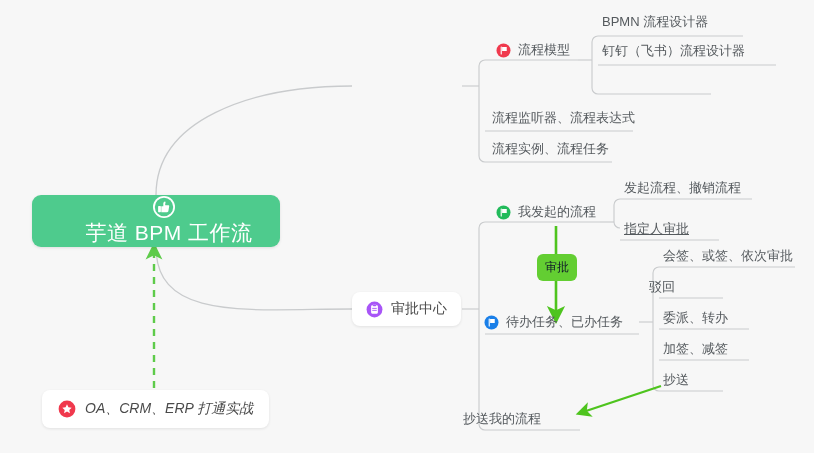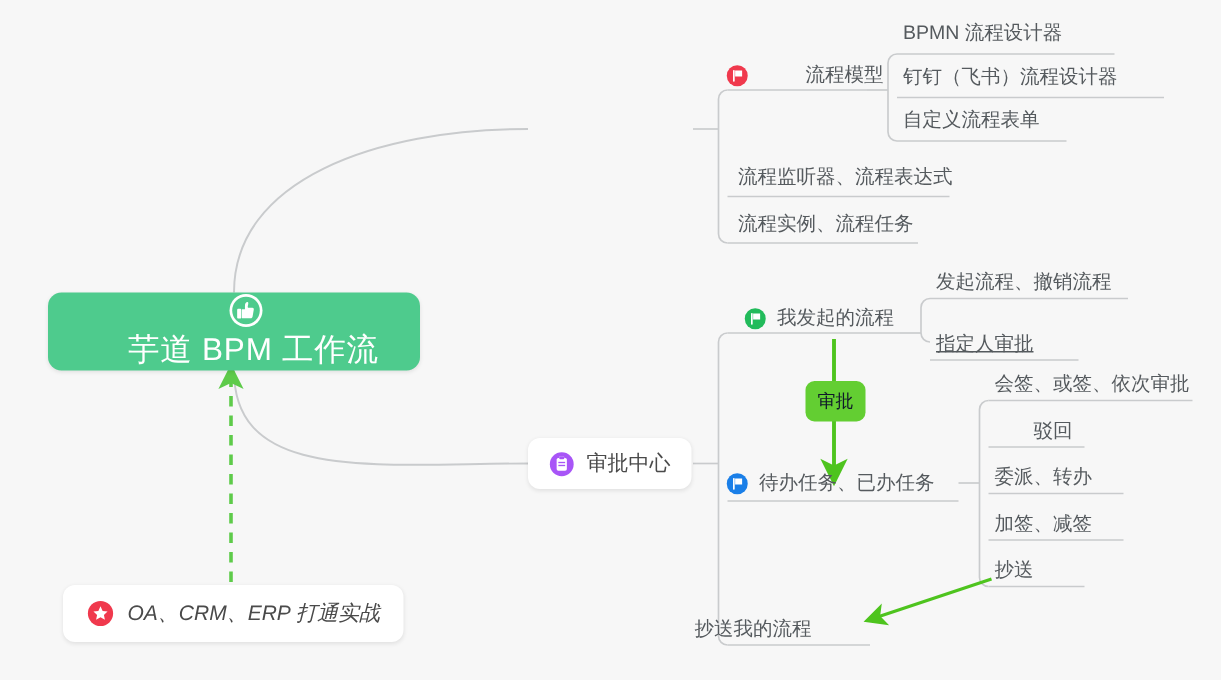--- a/index.html
+++ b/index.html
@@ -199,39 +199,36 @@
                  C13.7 6.5 13.6 7.4 13.4 8.2 C13.2 9.0 13.0 9.8 13.4 10.2
                  L16.3 10.2 C16.9 10.2 17.3 10.7 17.2 11.3 L16.4 16.0
                  C16.3 16.7 15.8 17.2 15.1 17.2 L9.3 17.2 Z" fill="#ffffff"></path>
         <rect x="6.1" y="10.9" width="2.8" height="6.4" rx="0.7" fill="#ffffff"></rect>
       </svg>
     </span>
     <span class="root-label">芋道 BPM 工作流</span>
   </div>
 
 
-  <div class="node-text with-icon" style="left:480px; top:40px;gap:31px;">
+  <div class="node-text with-icon" style="left:492px; top:40px;">
     <span class="icon">
       <svg width="15" height="15" viewBox="0 0 18 18">
         <circle cx="9" cy="9" r="8.4" fill="#f0394d"></circle>
         <rect x="5.6" y="4.3" width="1.35" height="9.4" rx="0.6" fill="#ffffff"></rect>
         <path d="M7.3 4.8 L12.9 4.8 L12.9 9.6 L7.3 9.6 Z" fill="#ffffff"></path>
       </svg>
     </span>
     <span class="txt">流程模型</span>
   </div>
 
   <div class="node-text" style="left:598px; top:12px;">
     <span>BPMN 流程设计器</span>
   </div>
   <div class="node-text" style="left:598px; top:41px;">
     <span>钉钉（飞书）流程设计器</span>
-  </div>
-  <div class="node-text" style="left:598px; top:70px;">
-    <span>自定义流程表单</span>
   </div>
 
   <div class="node-text" style="left:488px; top:108px;">
     <span>流程监听器、流程表达式</span>
   </div>
   <div class="node-text" style="left:488px; top:139px;">
     <span>流程实例、流程任务</span>
   </div>
 
   <div class="branch-card" style="left:352px; top:292px;">
@@ -273,21 +270,21 @@
         <rect x="5.6" y="4.3" width="1.35" height="9.4" rx="0.6" fill="#ffffff"></rect>
         <path d="M7.3 4.8 L12.9 4.8 L12.9 9.6 L7.3 9.6 Z" fill="#ffffff"></path>
       </svg>
     </span>
     <span class="txt">待办任务、已办任务</span>
   </div>
 
   <div class="node-text" style="left:659px; top:246px;">
     <span>会签、或签、依次审批</span>
   </div>
-  <div class="node-text" style="left:685px; top:277px;">
+  <div class="node-text" style="left:645px; top:277px;">
     <span>驳回</span>
   </div>
   <div class="node-text" style="left:659px; top:308px;">
     <span>委派、转办</span>
   </div>
   <div class="node-text" style="left:659px; top:339px;">
     <span>加签、减签</span>
   </div>
   <div class="node-text" style="left:659px; top:370px;">
     <span>抄送</span>

